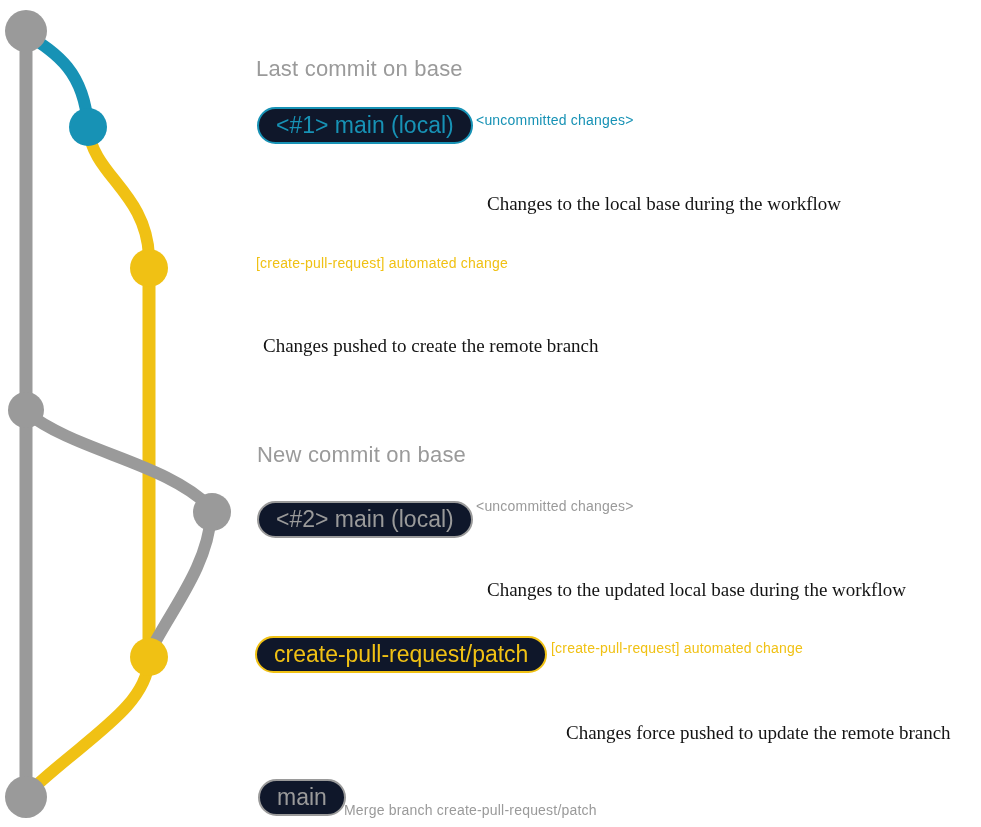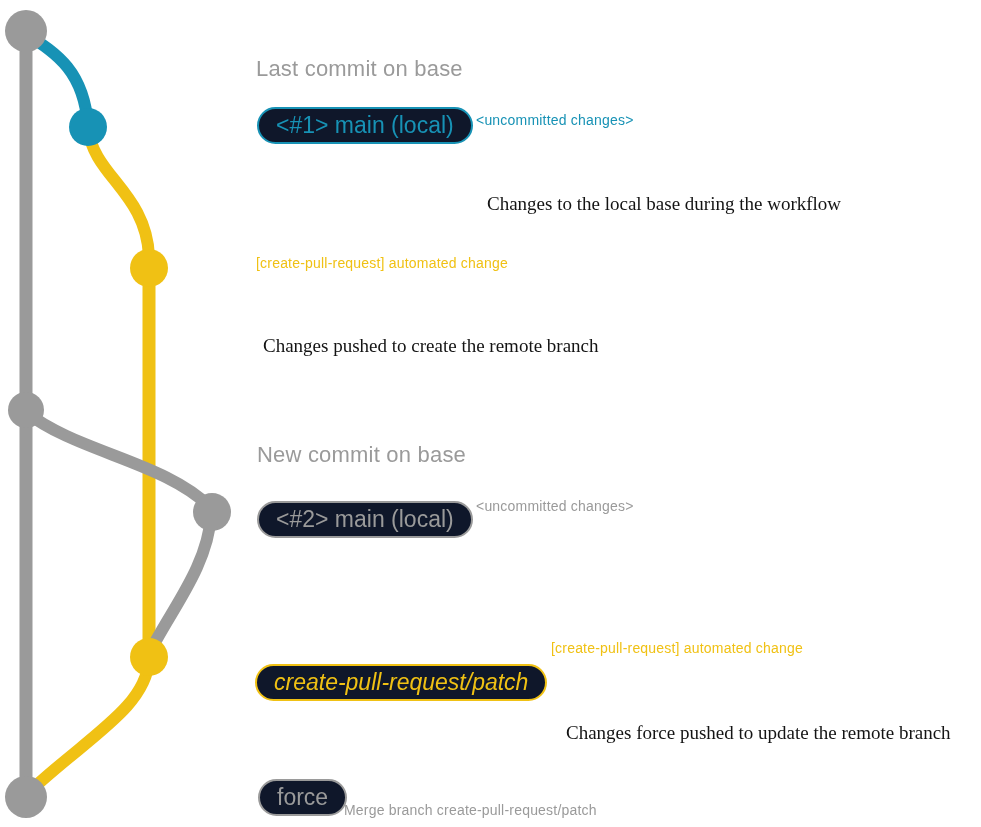--- a/index.html
+++ b/index.html
@@ -88,21 +88,22 @@
   <div class="abs title c-blue" style="left:476px; top:112px;">&lt;uncommitted changes&gt;</div>
   <div class="abs desc" style="left:487px; top:145px;">Changes to the local base during the workflow</div>
 
   <div class="abs title c-yellow" style="left:256px; top:255px;">[create-pull-request] automated change</div>
   <div class="abs desc" style="left:263px; top:287px;">Changes pushed to create the remote branch</div>
 
   <div class="abs note" style="left:257px; top:398px;">New commit on base</div>
 
   <span class="abs badge b-gray" style="left:257px; top:493px;margin-top:8px;">&lt;#2&gt; main (local)</span>
   <div class="abs title c-gray" style="left:476px; top:498px;">&lt;uncommitted changes&gt;</div>
+  <div class="abs desc" style="left:487px; top:531px;">Changes to the updated local base during the workflow</div>
 
-  <span class="abs badge b-yellow" style="left:255px; top:664px;font-style:italic;">create-pull-request/patch</span>
+  <span class="abs badge b-yellow" style="left:255px; top:636px;">create-pull-request/patch</span>
   <div class="abs title c-yellow" style="left:551px; top:640px;">[create-pull-request] automated change</div>
   <div class="abs desc" style="left:566px; top:674px;text-align:right;">Changes force pushed to update the remote branch</div>
 
-  <span class="abs badge b-gray" style="left:258px; top:779px;">force</span>
+  <span class="abs badge b-gray" style="left:258px; top:779px;">main</span>
   <div class="abs title c-gray" style="left:344px; top:786px;margin-top:16px;">Merge branch create-pull-request/patch</div>
 
 </div>
 
 </body></html>

